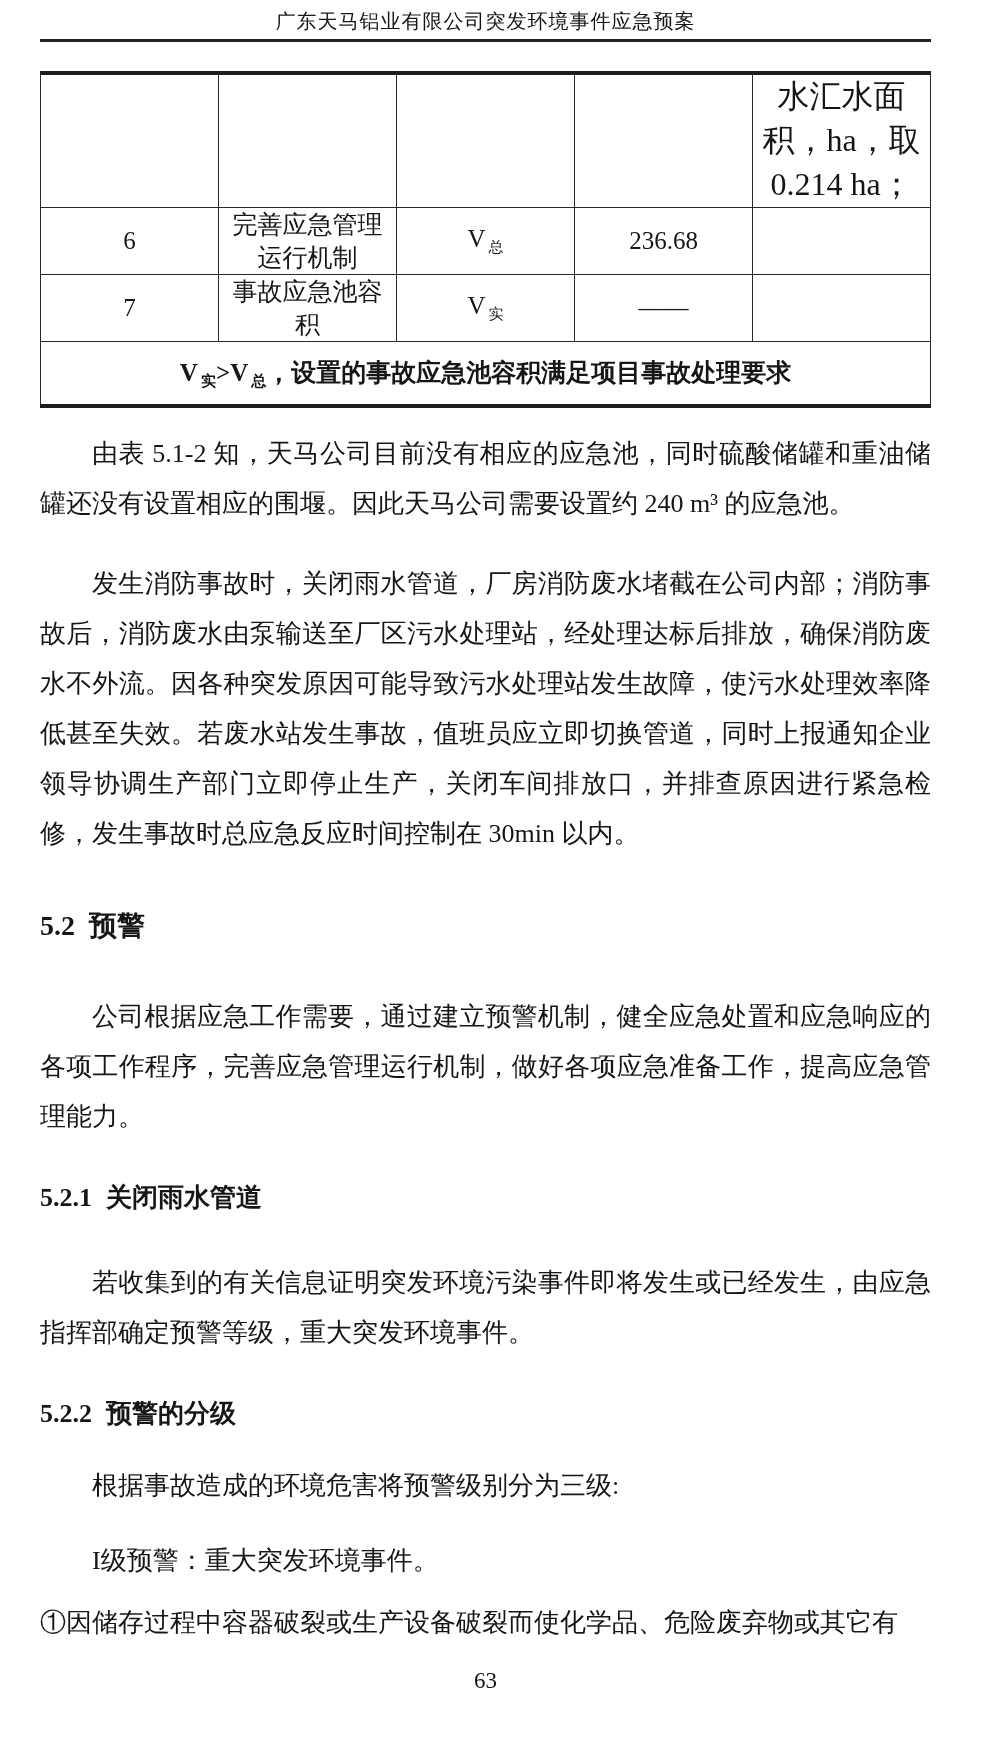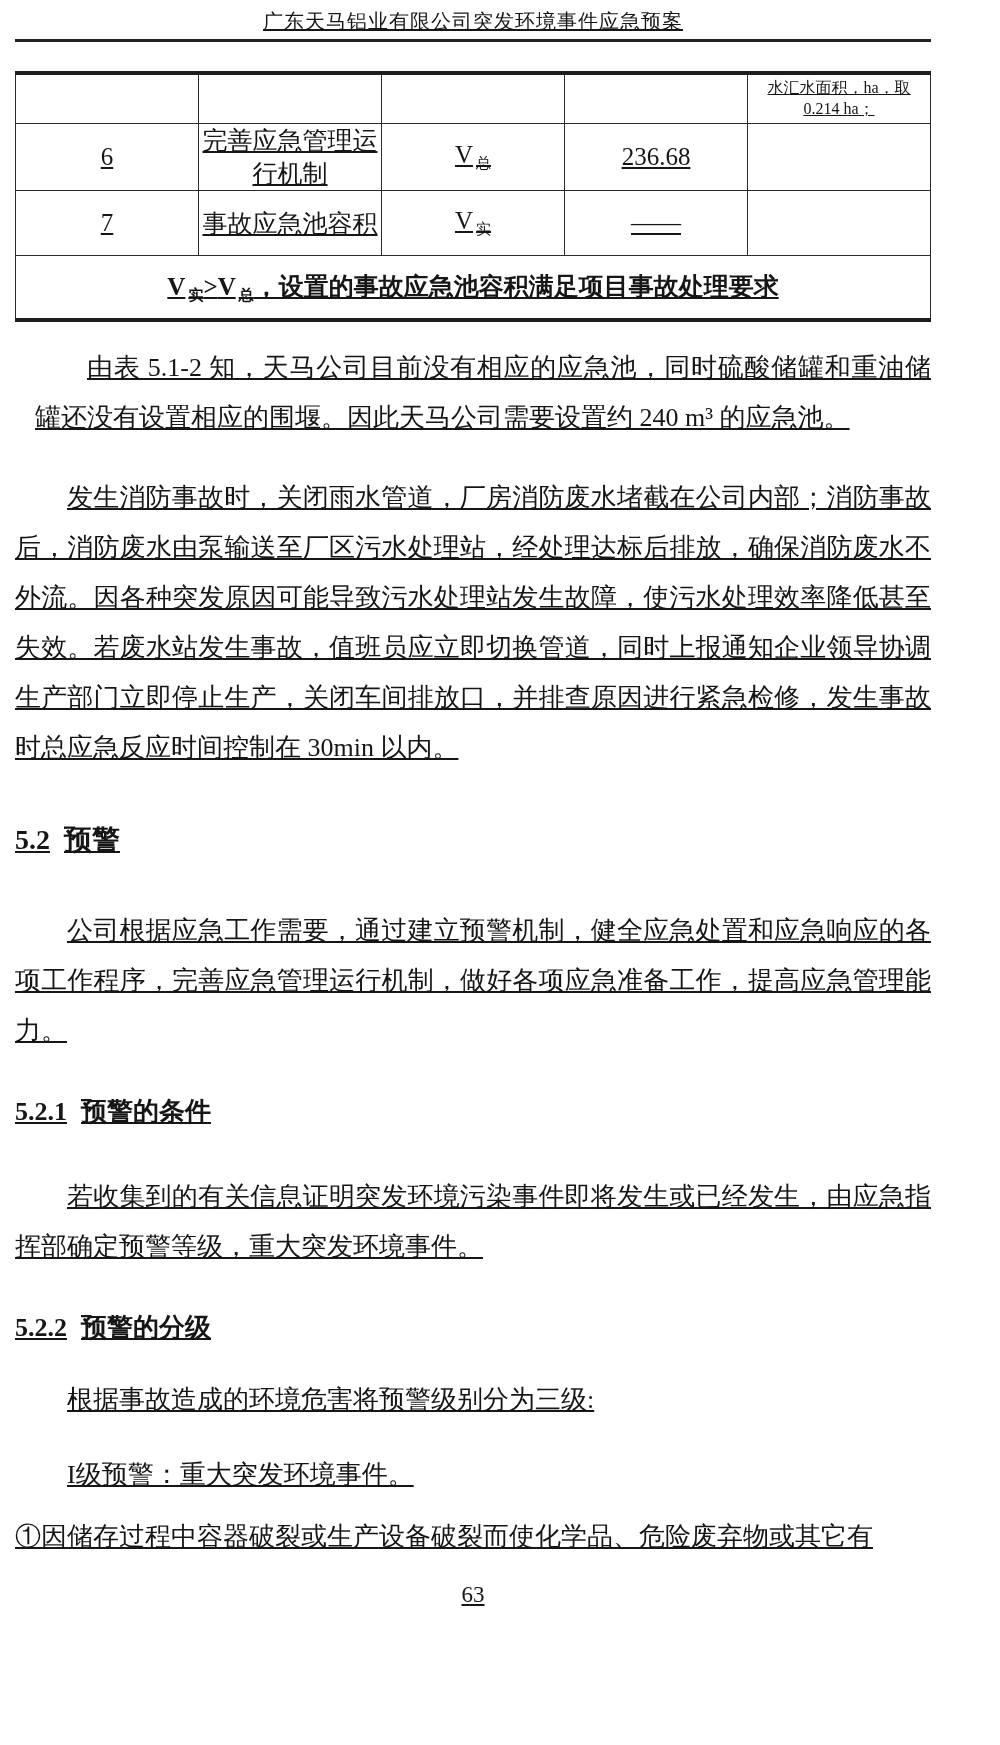--- a/index.html
+++ b/index.html
@@ -3,21 +3,21 @@
 <meta charset="utf-8">
 <style>
   html,body { margin:0; padding:0; }
   body {
     width:1000px; height:1745px;
     background:#ffffff;
     color:#161616;
     font-family:"Liberation Serif","DejaVu Serif",serif;
     overflow:hidden;
   }
-  .page { box-sizing:border-box; width:960px; height:1745px; padding:8px 29px 0 15px;text-decoration:underline; }
+  .page { box-sizing:border-box; width:960px; height:1745px; padding:8px 29px 0 40px; }
 
   
   .doc-title { text-align:center; font-size:20px; letter-spacing:1px; line-height:26px; }
   .header-rule { border-bottom:3px solid #222; margin-top:5px; }
 
   
   table.params {
     width:100%; border-collapse:collapse; margin-top:29px;
     border-top:4px solid #1d1d1d; border-bottom:4px solid #1d1d1d;
     border-left:1px solid #2a2a2a; border-right:1px solid #2a2a2a;
@@ -28,30 +28,30 @@
     padding:0 2px; overflow:hidden;
   }
   th { font-weight:bold; font-size:24px; line-height:38px; }
   td { font-size:25px; }
   .col-no    { width:52px; }
   .col-param { width:315px; }
   .col-sym   { width:82px; }
   .col-val   { width:97px; }
   .col-rem   { width:398px; }
   tr.hdr th { height:112px; }
-  tr.r-a td { height:48px; font-size:16px; }
+  tr.r-a td { height:48px; font-size:32px; }
   tr.r-b td, tr.r-c td { height:64px; }
   tr.concl td { height:62px; font-weight:bold; border-left:none; border-right:none;text-align:center; }
   .sym sub, .concl sub { font-size:15px; vertical-align:-5px; margin-left:3px; font-weight:inherit; }
   .vhdr div { line-height:40px; }
 
   
   .para { font-size:26px; line-height:50px; text-align:justify; margin:0; }
   .indent { text-indent:2em; }
-  .p1 { margin-top:21px;margin-left:20px; }
+  .p1 { margin-top:21px; }
   .p2 { margin-top:30px; }
   .h2 { margin:46px 0 0 0; font-size:28px; line-height:42px; font-weight:bold; }
   .h3 { margin:35px 0 0 0; font-size:26px; line-height:42px; font-weight:bold; }
   .p3 { margin-top:45px; }
   .p4 { margin-top:39px; }
   .p5 { margin-top:26px; }
   .p6 { margin-top:25px; }
   .p7 { margin-top:12px; }
   .h2 .htext, .h3 .htext { margin-left:14px; }
   .page-number { margin-top:18px; text-align:center; font-size:23px; line-height:30px; }
@@ -98,21 +98,21 @@
     </table>
 
   <p class="para indent p1">由表 5.1-2 知，天马公司目前没有相应的应急池，同时硫酸储罐和重油储罐还没有设置相应的围堰。因此天马公司需要设置约 240 m³ 的应急池。</p>
 
   <p class="para indent p2">发生消防事故时，关闭雨水管道，厂房消防废水堵截在公司内部；消防事故后，消防废水由泵输送至厂区污水处理站，经处理达标后排放，确保消防废水不外流。因各种突发原因可能导致污水处理站发生故障，使污水处理效率降低甚至失效。若废水站发生事故，值班员应立即切换管道，同时上报通知企业领导协调生产部门立即停止生产，关闭车间排放口，并排查原因进行紧急检修，发生事故时总应急反应时间控制在 30min 以内。</p>
 
   <h2 class="h2"><span class="hnum">5.2</span><span class="htext">预警</span></h2>
 
   <p class="para indent p3">公司根据应急工作需要，通过建立预警机制，健全应急处置和应急响应的各项工作程序，完善应急管理运行机制，做好各项应急准备工作，提高应急管理能力。</p>
 
-  <h3 class="h3"><span class="hnum">5.2.1</span><span class="htext">预警的条件</span></h3>
+  <h3 class="h3"><span class="hnum">5.2.1</span><span class="htext">关闭雨水管道</span></h3>
 
   <p class="para indent p4">若收集到的有关信息证明突发环境污染事件即将发生或已经发生，由应急指挥部确定预警等级，重大突发环境事件。</p>
 
   <h3 class="h3"><span class="hnum">5.2.2</span><span class="htext">预警的分级</span></h3>
 
   <p class="para indent p5">根据事故造成的环境危害将预警级别分为三级:</p>
 
   <p class="para indent p6">I级预警：重大突发环境事件。</p>
 
   <p class="para p7">①因储存过程中容器破裂或生产设备破裂而使化学品、危险废弃物或其它有</p>

